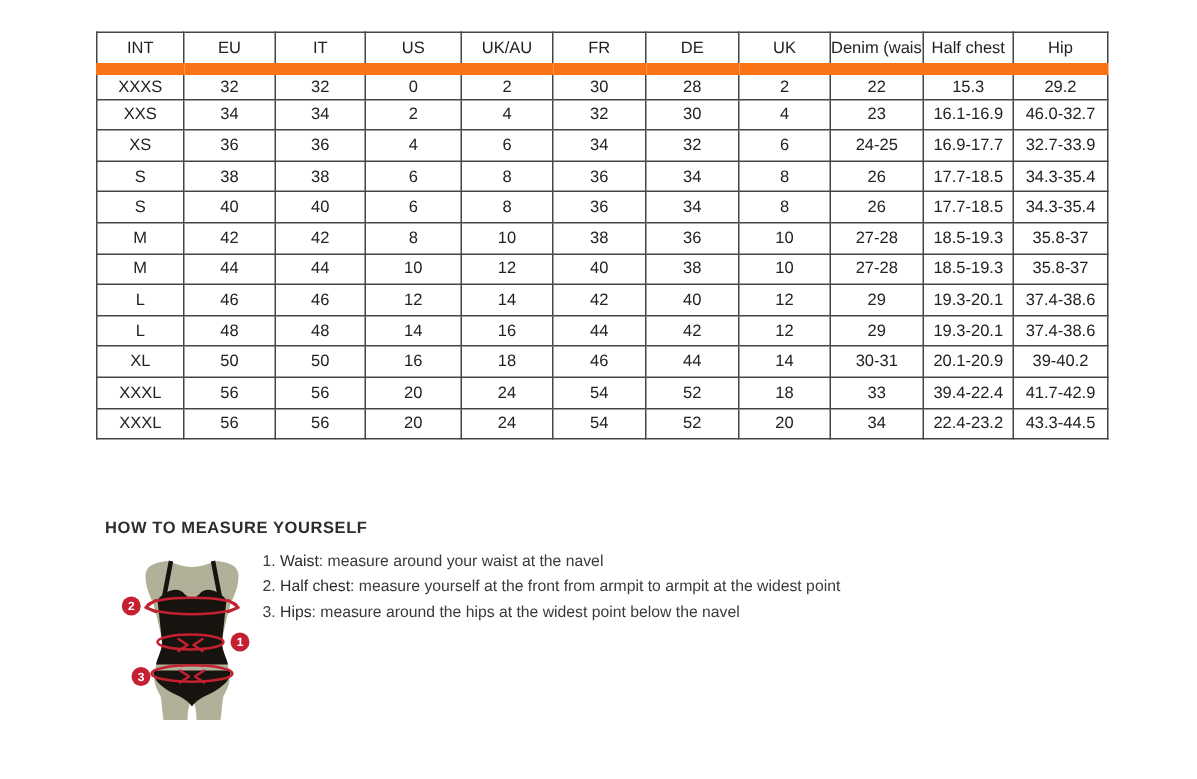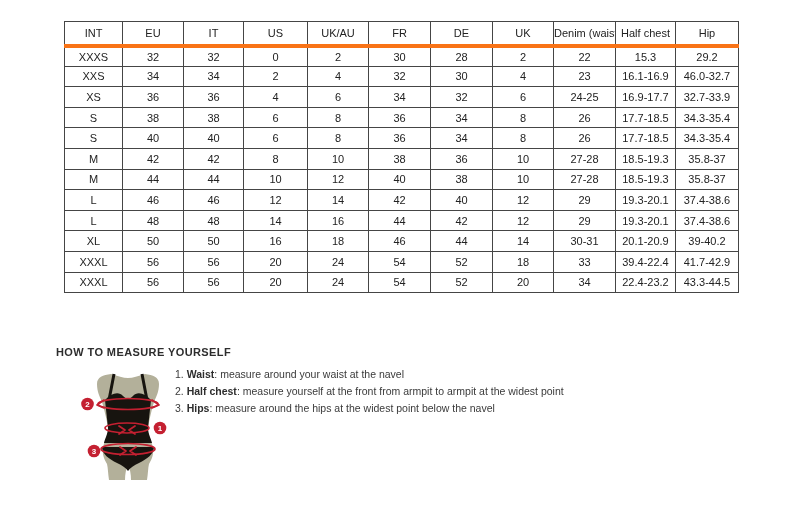--- a/index.html
+++ b/index.html
@@ -24,44 +24,44 @@
   }
   .size-table th, .size-table td {
     border:1px solid #454545;
     text-align:center;
     vertical-align:middle;
     padding:0;
     font-weight:normal;
     white-space:nowrap;
     overflow:hidden;
   }
-  .size-table thead th { height:24px; border-bottom:4px solid #f97316; }
+  .size-table thead th { height:24px; border-bottom:8px solid #f97316; }
   .size-table tbody td { height:20.6px; }
   col.c0{width:58px} col.c1{width:61px} col.c2{width:60px} col.c3{width:64px}
   col.c4{width:61px} col.c5{width:62px} col.c6{width:62px} col.c7{width:61px}
   col.c8{width:62px} col.c9{width:60px} col.c10{width:63px}
 
   
   .measure-title {
-    position:absolute; left:56px; top:346px;
+    position:absolute; left:70px; top:346px;
     font-size:11px; font-weight:bold;
     letter-spacing:0.4px;
     color:#2d2d2d;
   }
   .mannequin {
     position:absolute; left:78px; top:371px;
     width:110px; height:112px;
   }
   .steps {
     position:absolute; left:175px; top:369px;
     font-size:10.5px;
     color:#3a3a3a;
   }
   .step { line-height:11px; margin-bottom:6px; white-space:nowrap; }
-  .step b { font-weight:bold; color:#2d2d2d; }
+  .step b { font-weight:normal; color:#2d2d2d; }
   .badge-num {
     font-family:"Liberation Sans", sans-serif;
     font-size:8px; font-weight:bold; fill:#ffffff;
   }
 </style>
 </head>
 <body>
 
 <div class="page">
 

